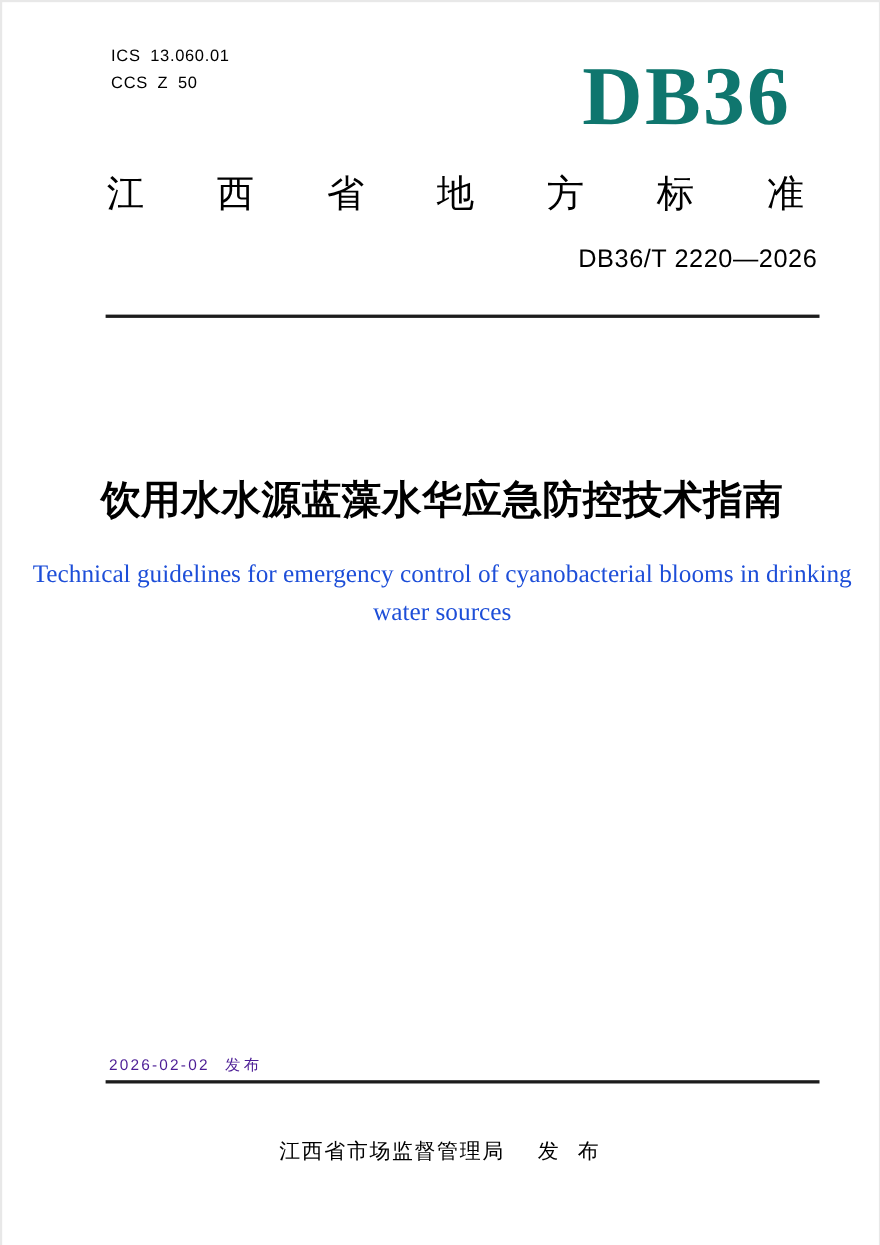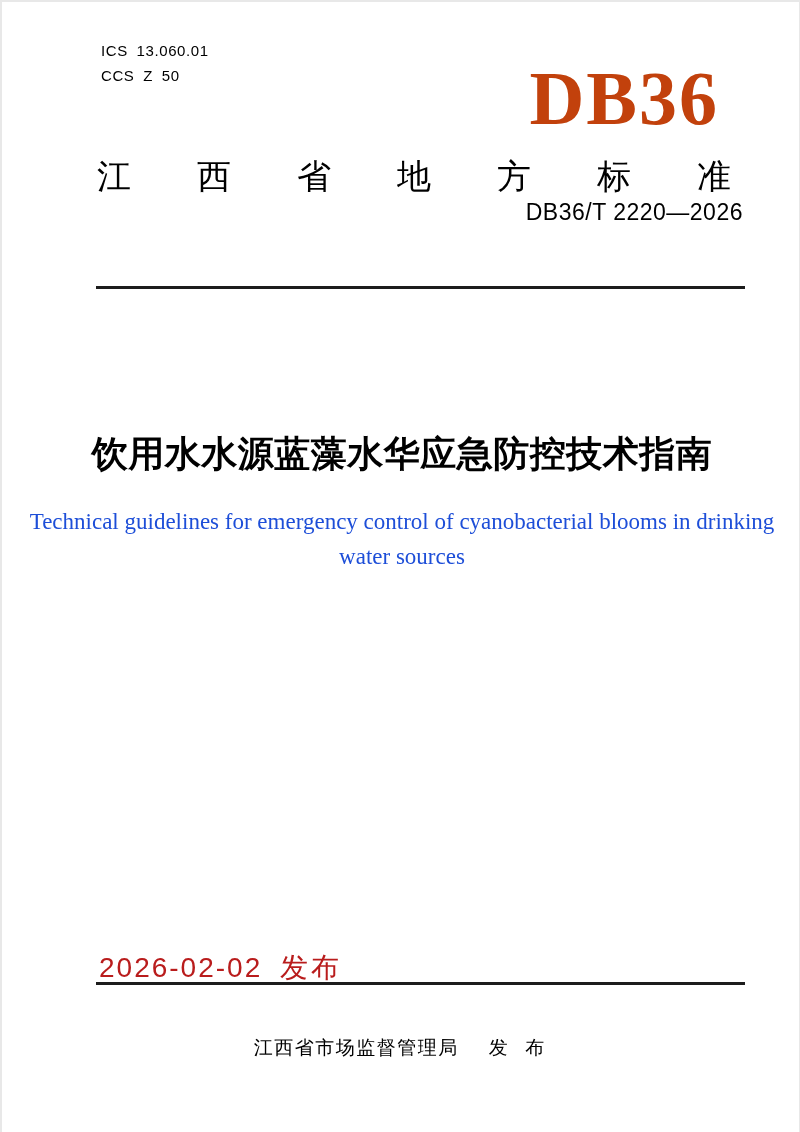--- a/index.html
+++ b/index.html
@@ -19,47 +19,47 @@
     left: 97px;
     top: 35px;
     font-size: 15px;
     line-height: 23px;
     letter-spacing: 0.6px;
     word-spacing: 4px;
     color: #000;
   }
   .logo {
     position: absolute;
-    top: 57px;
+    top: 47px;
     right: 82px;
     font-family: "Liberation Serif", serif;
     font-weight: 700;
     font-size: 76px;
     line-height: 76px;
     letter-spacing: 2px;
-    color: #c2410c;
+    color: #0f766e;
     white-space: nowrap;
   }
   .std-type {
     position: absolute;
     left: 94px;
     top: 150px;
     width: 636px;
     font-size: 34px;
     line-height: 46px;
     font-weight: 400;
     text-align: justify;
     text-align-last: justify;
     text-justify: inter-character;
     white-space: nowrap;
     color: #000;
   }
   .std-number {
     position: absolute;
-    top: 196px;
+    top: 219px;
     right: 58px;
     font-size: 23px;
     line-height: 27px;
     letter-spacing: 0.5px;
     white-space: nowrap;
     color: #000;
   }
   .rule {
     position: absolute;
     left: 94px;
@@ -93,23 +93,23 @@
     color: #1d4ed8;
   }
   .date-row {
     position: absolute;
     left: 94px;
     top: 951px;
     width: 650px;
     display: flex;
     justify-content: space-between;
     align-items: baseline;
-    font-size: 28px;
+    font-size: 14px;
     line-height: 26px;
-    color: #b91c1c;
+    color: #4c1d95;
   }
   .date-item { white-space: nowrap; }
   .date-value { letter-spacing: 2px; }
   .date-label { letter-spacing: 3px; margin-left: 8px; }
   .publisher-row {
     position: absolute;
     left: 0;
     top: 1030px;
     width: 100%;
     display: flex;

